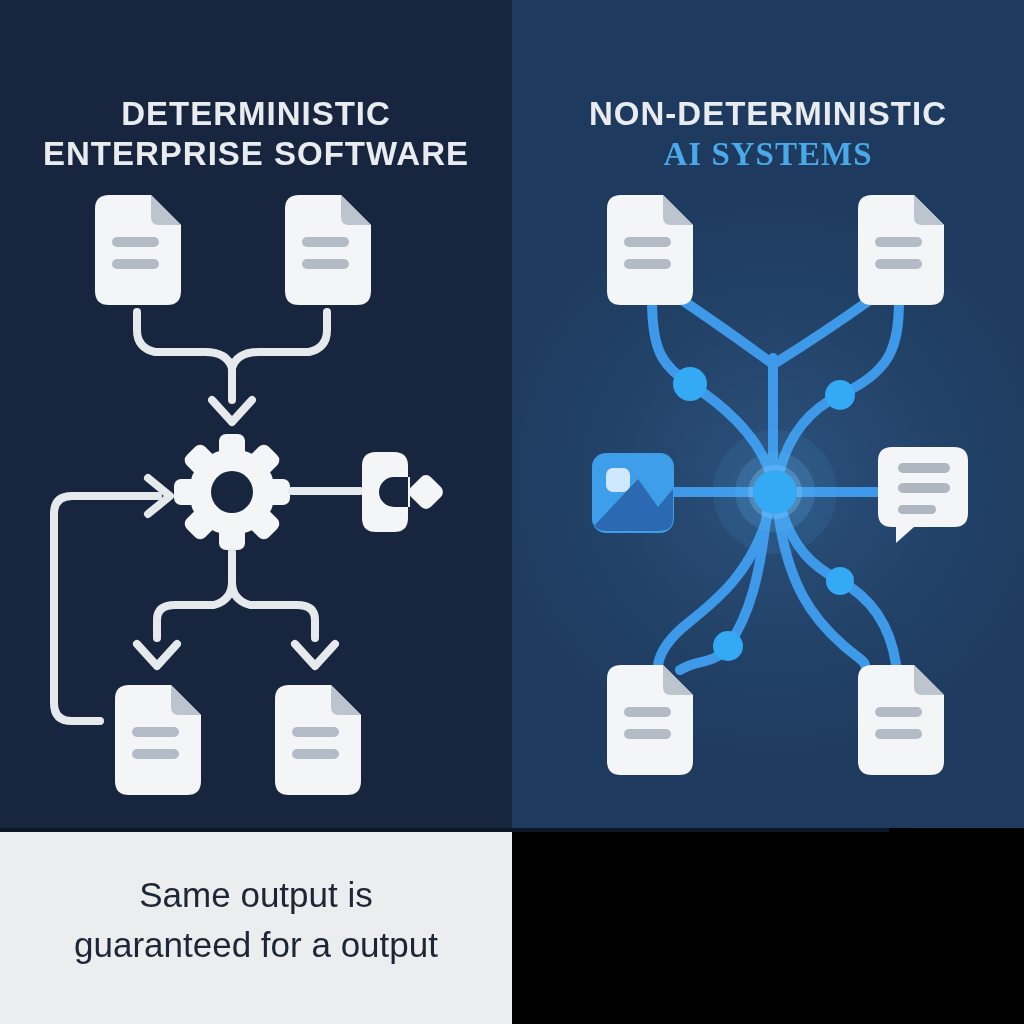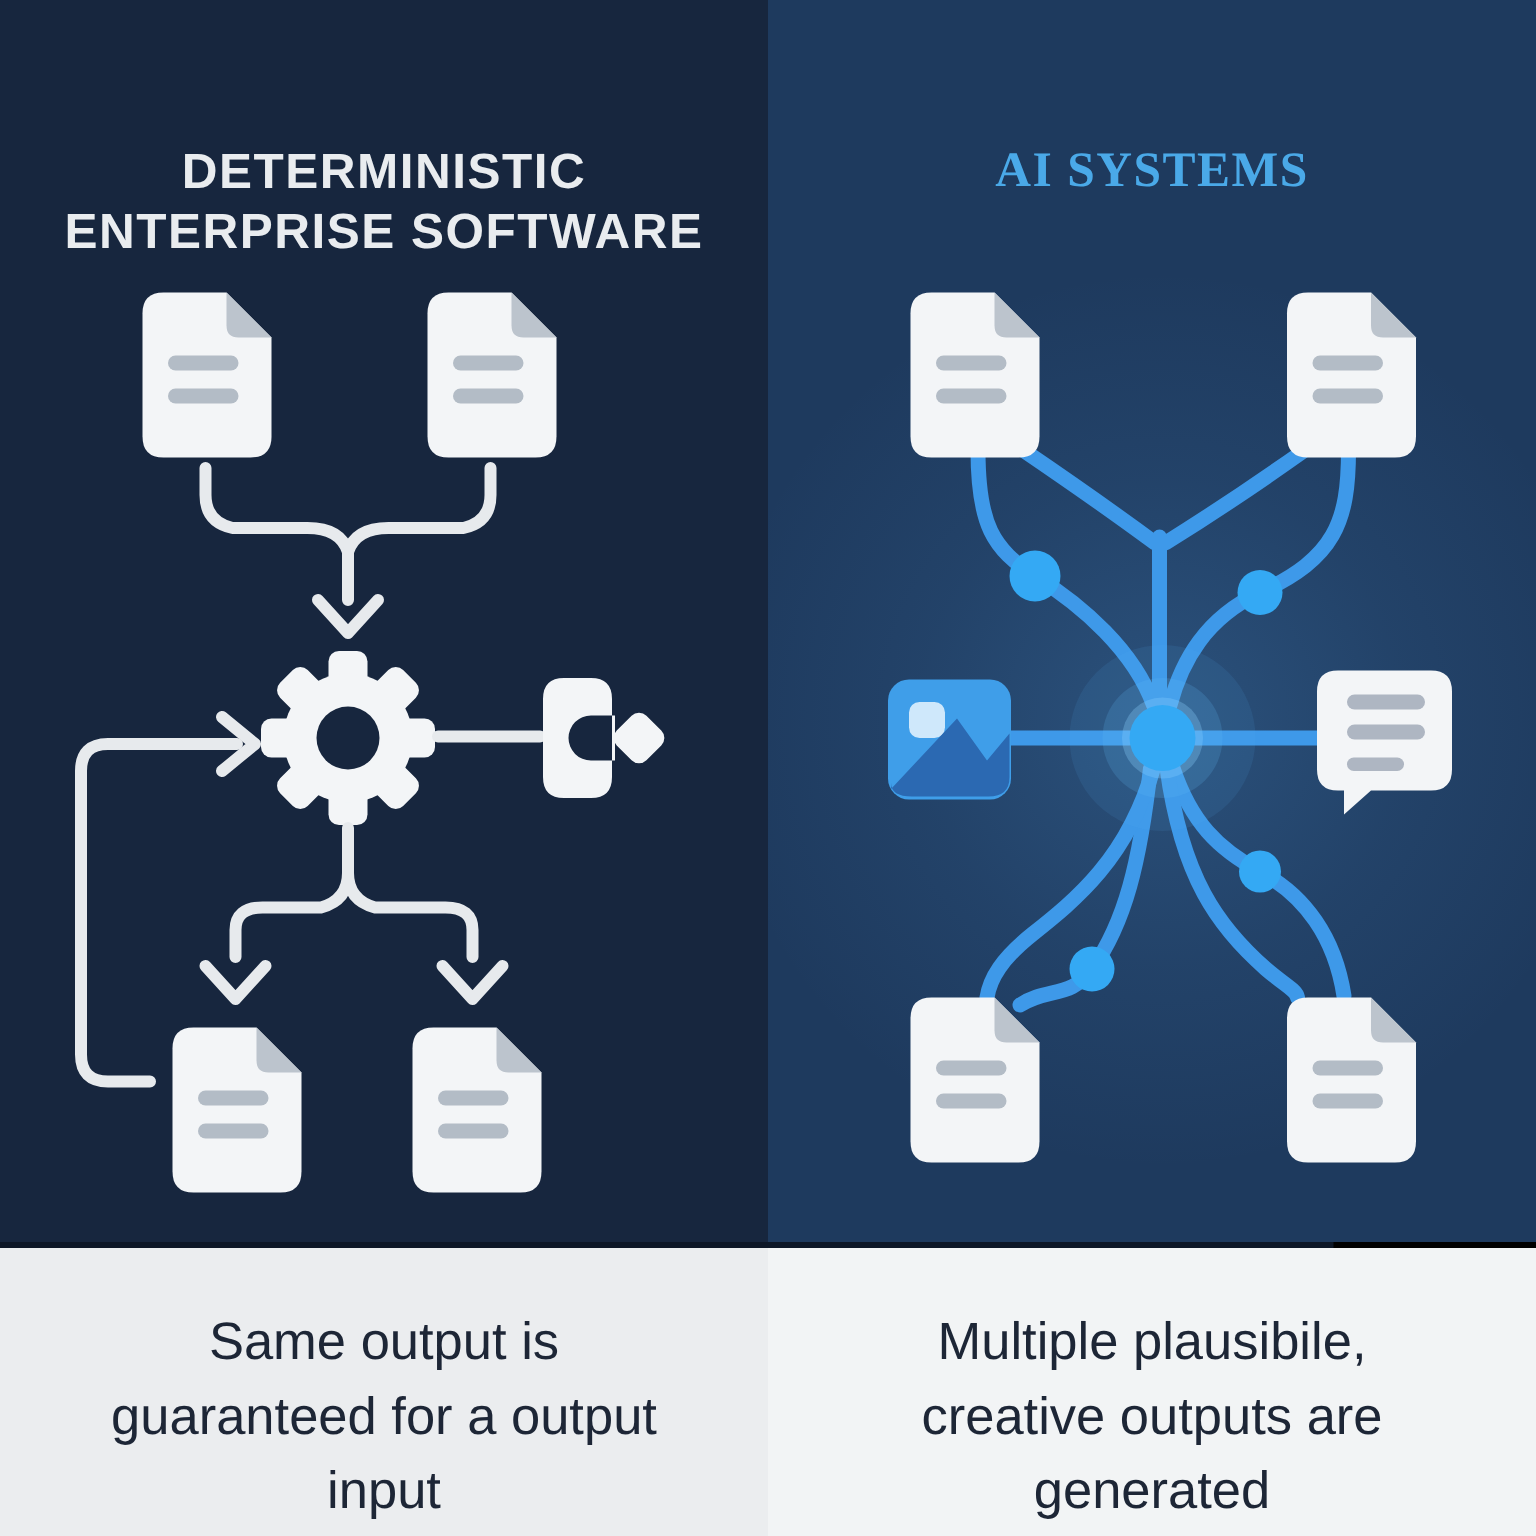--- a/index.html
+++ b/index.html
@@ -114,20 +114,21 @@
         <path class="stroke-white" d="M295,644 L315,666 L335,644"></path>
       </g>
 
       <use href="#doc" x="115" y="685"></use>
       <use href="#doc" x="275" y="685"></use>
     </svg>
   </div>
 
   <div class="panel right">
     <div class="panel-title">
+      <div>NON-DETERMINISTIC</div>
       <div class="ai">AI SYSTEMS</div>
     </div>
     <svg class="diagram-svg" width="512" height="828" viewBox="0 0 512 828">
 
       <g>
         <path class="stroke-blue" d="M140,300 C140,350 150,366 178,384 C210,404 244,434 257,470"></path>
         <path class="stroke-blue" d="M387,300 C387,348 378,372 328,395 C292,412 276,440 268,470"></path>
         <path class="stroke-blue" d="M170,300 Q220,334 258,362"></path>
         <path class="stroke-blue" d="M358,300 Q310,334 265,362"></path>
         <path class="stroke-blue" d="M261,358 V470"></path>
@@ -171,22 +172,16 @@
 
       <use href="#doc" x="95" y="665"></use>
       <use href="#doc" x="346" y="665"></use>
     </svg>
   </div>
 
   <div class="caption-strip">
     <div class="caption-half left">
       <div>Same output is</div>
       <div>guaranteed for a output</div>
-      <div>input</div>
-    </div>
-    <div class="caption-half right">
-      <div>Multiple plausibile,</div>
-      <div>creative outputs are</div>
-      <div>generated</div>
     </div>
   </div>
 
 </div>
 
 </body></html>

